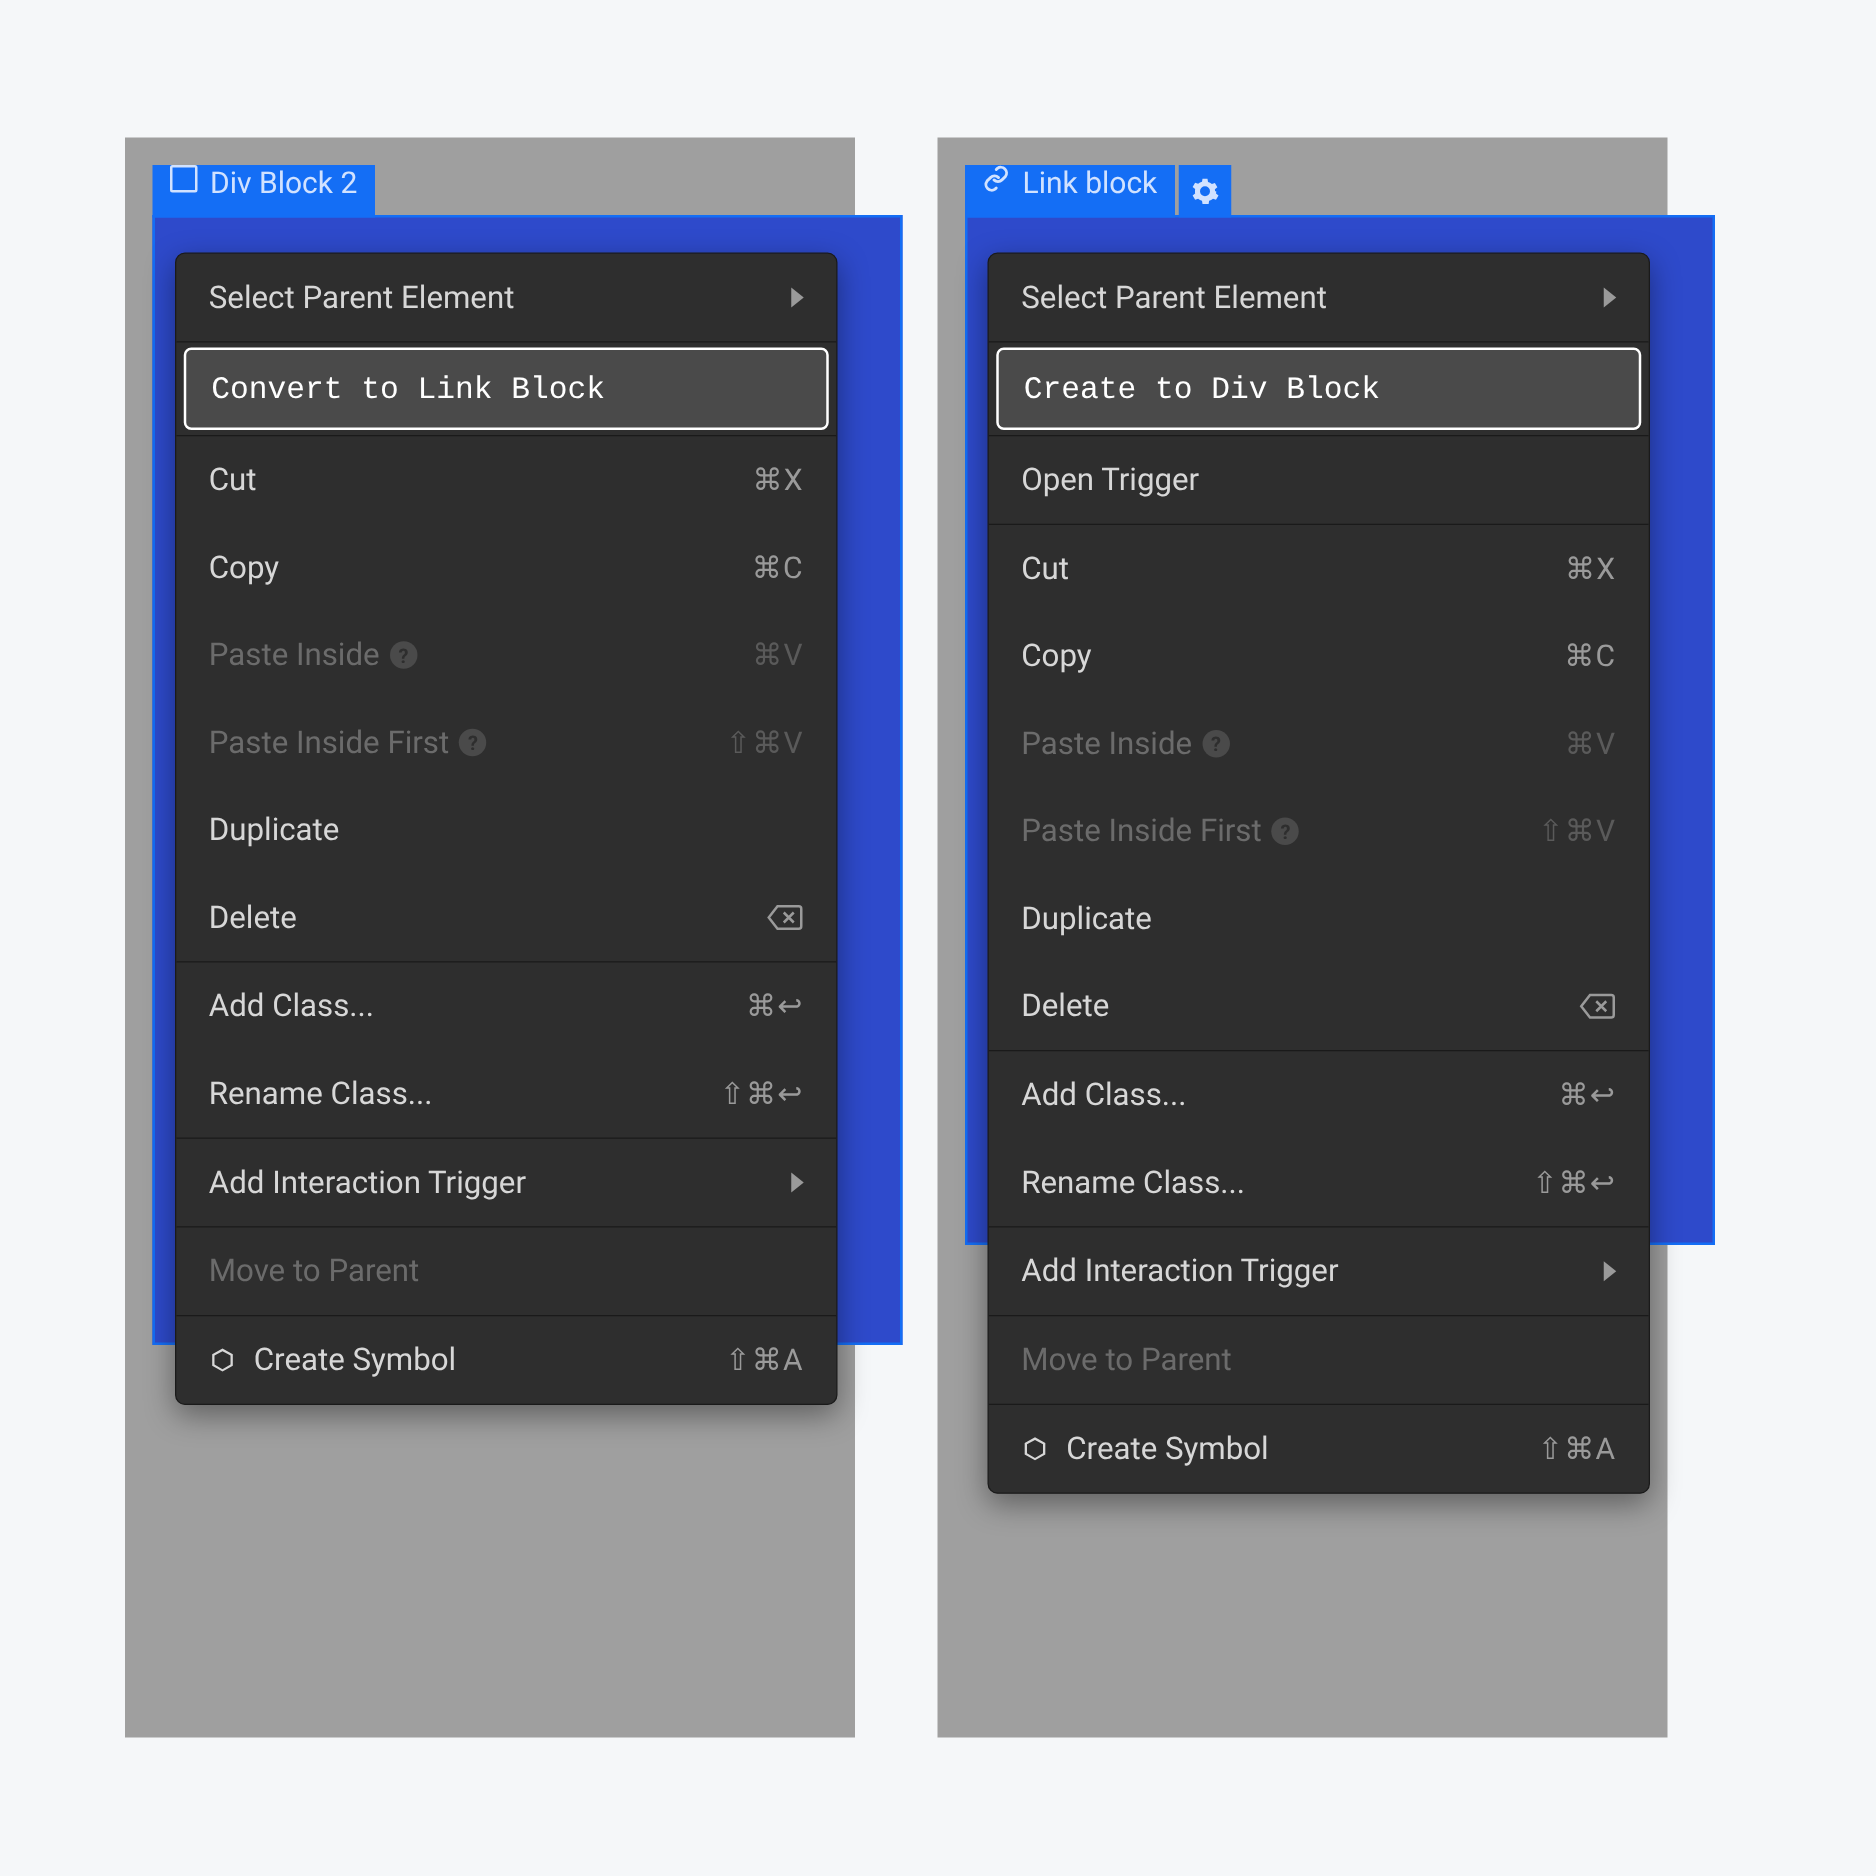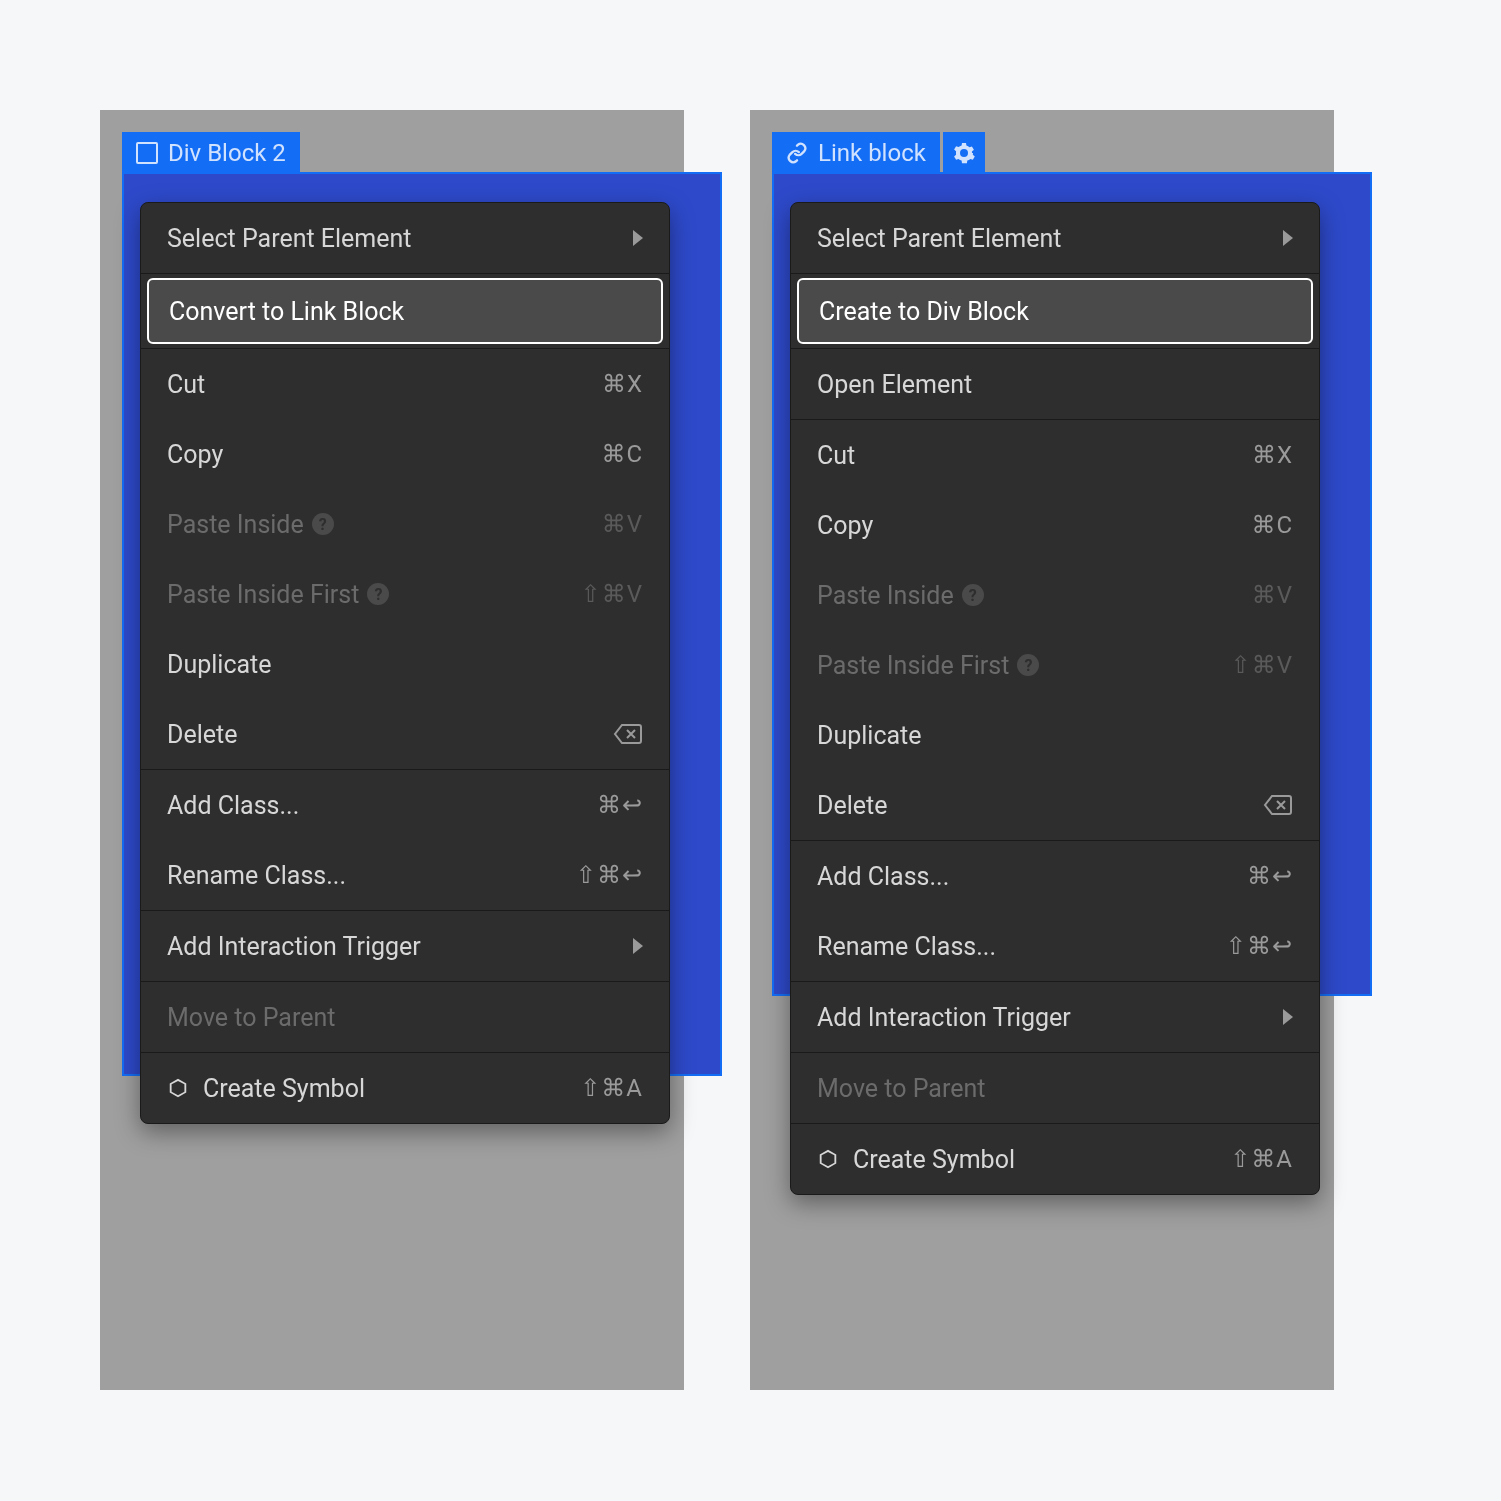--- a/index.html
+++ b/index.html
@@ -18,21 +18,20 @@
     background: #9f9f9f;
     position: relative;
   }
   .element-badge {
     position: absolute;
     top: 22px;
     left: 22px;
     background: #146ef5;
     height: 42px;
     display: flex;
-    align-items: center;
     gap: 10px;
     padding: 0 14px;
     color: #d1e2ff;
     font-size: 24px;
   }
   .element-rect {
     position: absolute;
     top: 62px;
     left: 22px;
     right: 0;
@@ -82,20 +81,21 @@
   }
   .mi.disabled { color: #6b6b6b; }
   .mi.highlight {
     background: #4a4a4a;
     border: 2px solid #fff;
     border-radius: 6px;
     margin: 4px 6px;
     height: 66px;
     color: #fff;
     padding: 0 20px;
+    font-family: Liberation Mono, monospace;
   }
   .sep { height: 1px; background: #1a1a1a; }
   .shortcut {
     color: #9a9a9a;
     font-size: 24px;
     letter-spacing: 1px;
     display:flex;align-items:center;gap:2px;
   }
   .mi.disabled .shortcut { color: #5a5a5a; }
   .arrow-r {
@@ -256,21 +256,21 @@
       <div class="sep"></div>
       <div class="mi highlight">
         <span class="left">
           <span>Create to Div Block</span>
         </span>
         <span class="shortcut"></span>
       </div>
       <div class="sep"></div>
       <div class="mi">
         <span class="left">
-          <span>Open Element</span>
+          <span>Open Trigger</span>
         </span>
         <span class="shortcut"></span>
       </div>
       <div class="sep"></div>
       <div class="mi">
         <span class="left">
           <span>Cut</span>
         </span>
         <span class="shortcut">⌘X</span>
       </div>

